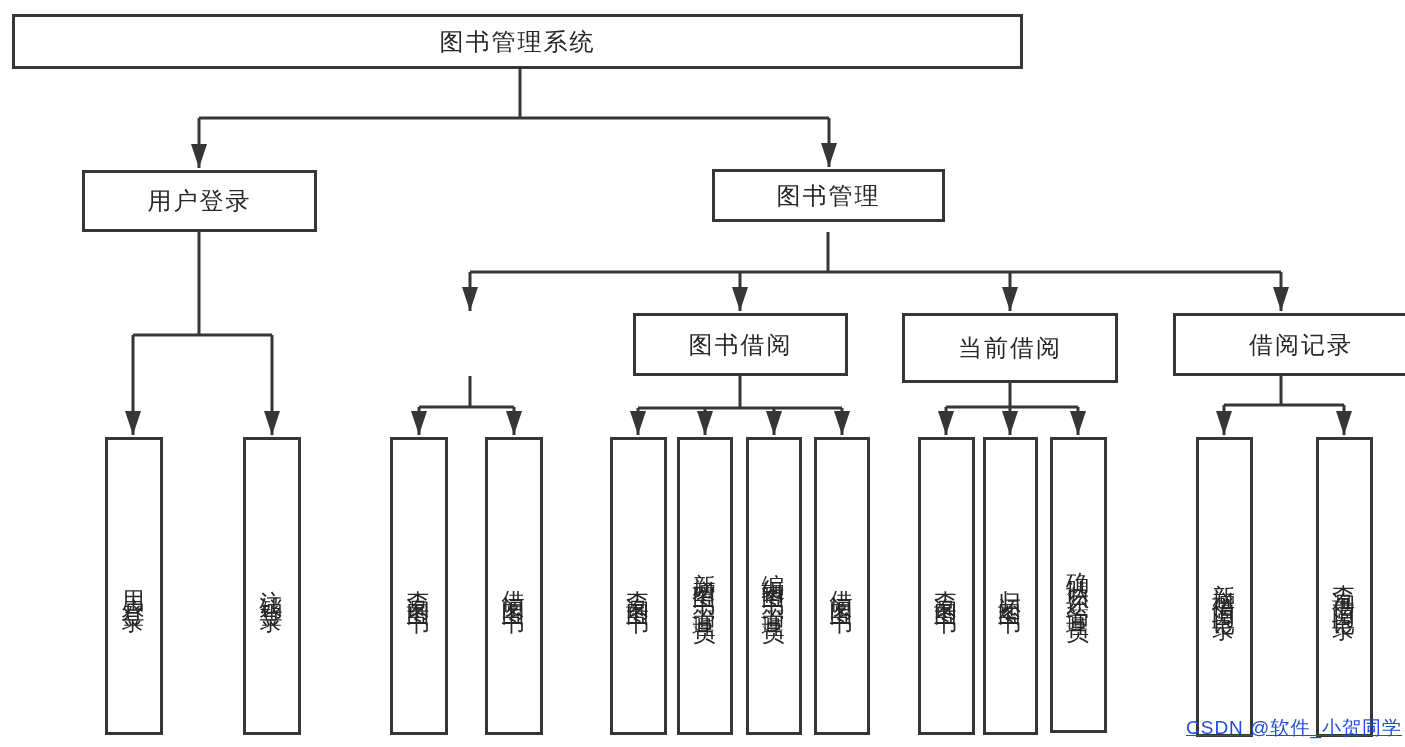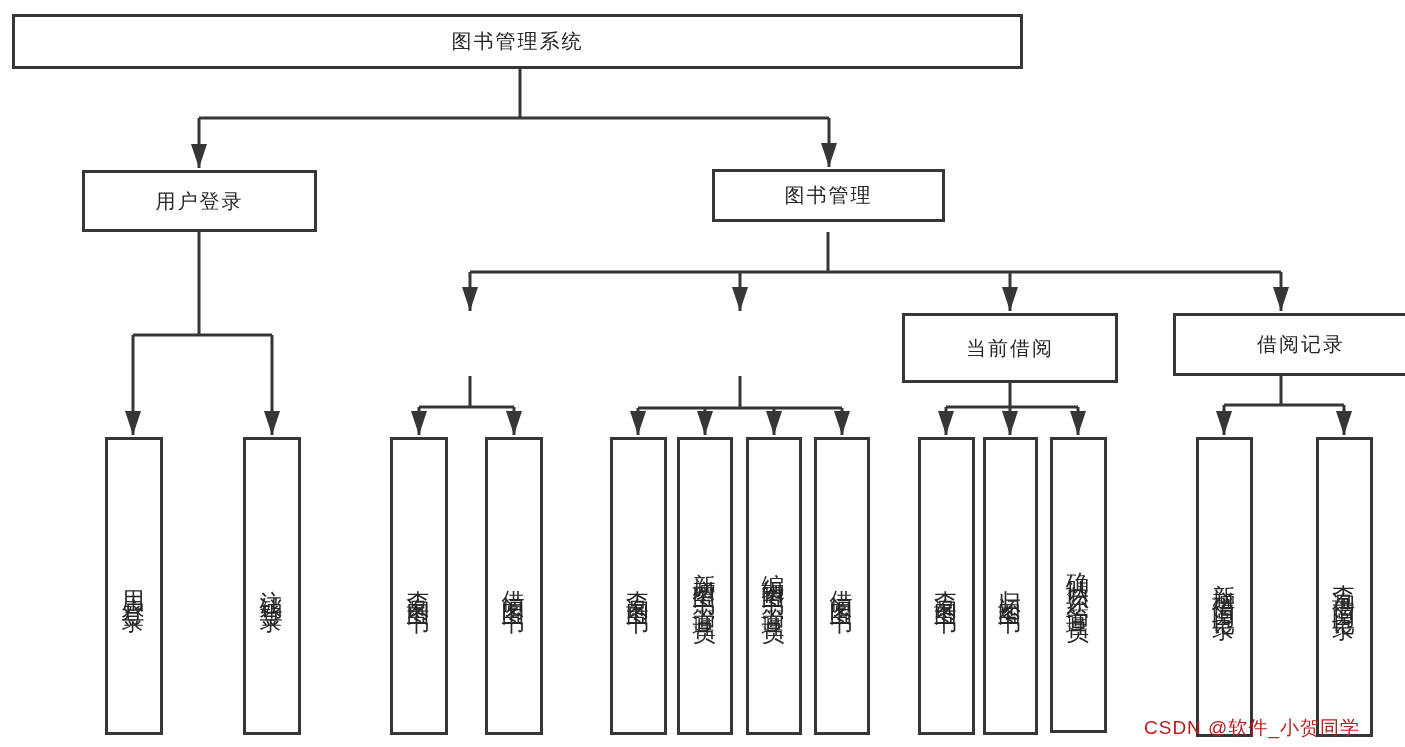--- a/index.html
+++ b/index.html
@@ -12,21 +12,21 @@
   }
   #wires{position:absolute;left:0;top:0;width:1405px;height:747px;}
   .node{
     position:absolute;
     box-sizing:border-box;
     border:3px solid #363636;
     background:#ffffff;
     display:flex;align-items:center;justify-content:center;
     color:#262626;
   }
-  .h-node{font-size:20px;letter-spacing:2px;white-space:nowrap;}
+  .h-node{font-size:24px;letter-spacing:2px;white-space:nowrap;}
   .v-node span{
     writing-mode:vertical-rl;
     text-orientation:mixed;
     font-size:23px;
     letter-spacing:7px;
     white-space:nowrap;
   }
   
   #n-root{left:12px;top:14px;width:1011px;height:55px;}
   #n-user-login{left:82px;top:170px;width:235px;height:62px;}
@@ -42,23 +42,23 @@
   #n-bb-query-book{left:610px;top:437px;width:57px;height:298px;}
   #n-bb-add-book{left:677px;top:437px;width:56px;height:298px;}
   #n-bb-edit-book{left:746px;top:437px;width:56px;height:298px;}
   #n-bb-borrow-book{left:814px;top:437px;width:56px;height:298px;}
   #n-cb-query-book{left:918px;top:437px;width:57px;height:298px;}
   #n-cb-return-book{left:983px;top:437px;width:55px;height:298px;}
   #n-cb-confirm-return{left:1050px;top:437px;width:57px;height:296px;}
   #n-br-add-record{left:1196px;top:437px;width:57px;height:300px;}
   #n-br-query-record{left:1316px;top:437px;width:57px;height:300px;}
   #watermark{
-    position:absolute;left:1144px;top:715px;
+    position:absolute;left:1186px;top:715px;
     font-size:19px;letter-spacing:1px;
-    color:#b91c1c;white-space:nowrap;
+    color:#1d4ed8;white-space:nowrap;text-decoration:underline;
   }
 </style>
 </head>
 <body>
 
 <div id="canvas">
 
   <svg id="wires" viewBox="0 0 1405 747" xmlns="http://www.w3.org/2000/svg">
     <defs>
       <marker id="arrowhead" markerUnits="userSpaceOnUse" markerWidth="30" markerHeight="20" refX="24" refY="10" orient="auto">
@@ -103,20 +103,21 @@
       <line x1="1224" y1="405" x2="1224" y2="435" marker-end="url(#arrowhead)"></line>
       <line x1="1344" y1="405" x2="1344" y2="435" marker-end="url(#arrowhead)"></line>
     </g>
   </svg>
 
   <div class="node h-node" id="n-root">图书管理系统</div>
 
   <div class="node h-node" id="n-user-login">用户登录</div>
   <div class="node h-node" id="n-book-management">图书管理</div>
 
+  <div class="node h-node" id="n-book-borrow">图书借阅</div>
   <div class="node h-node" id="n-current-borrow">当前借阅</div>
   <div class="node h-node" id="n-borrow-record">借阅记录</div>
 
   <div class="node v-node" id="n-user-login-leaf">
     <span>用户登录</span>
   </div>
   <div class="node v-node" id="n-logout-leaf">
     <span>注销登录</span>
   </div>
 

